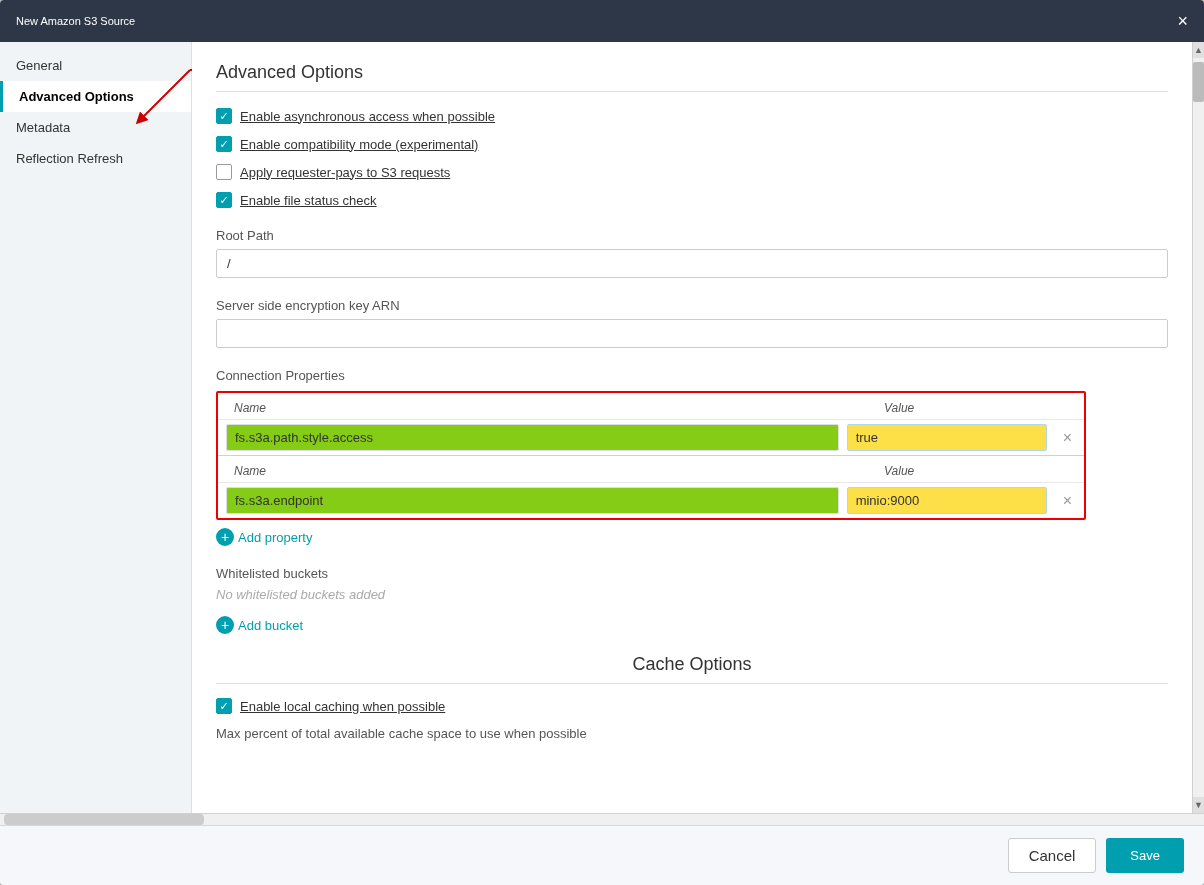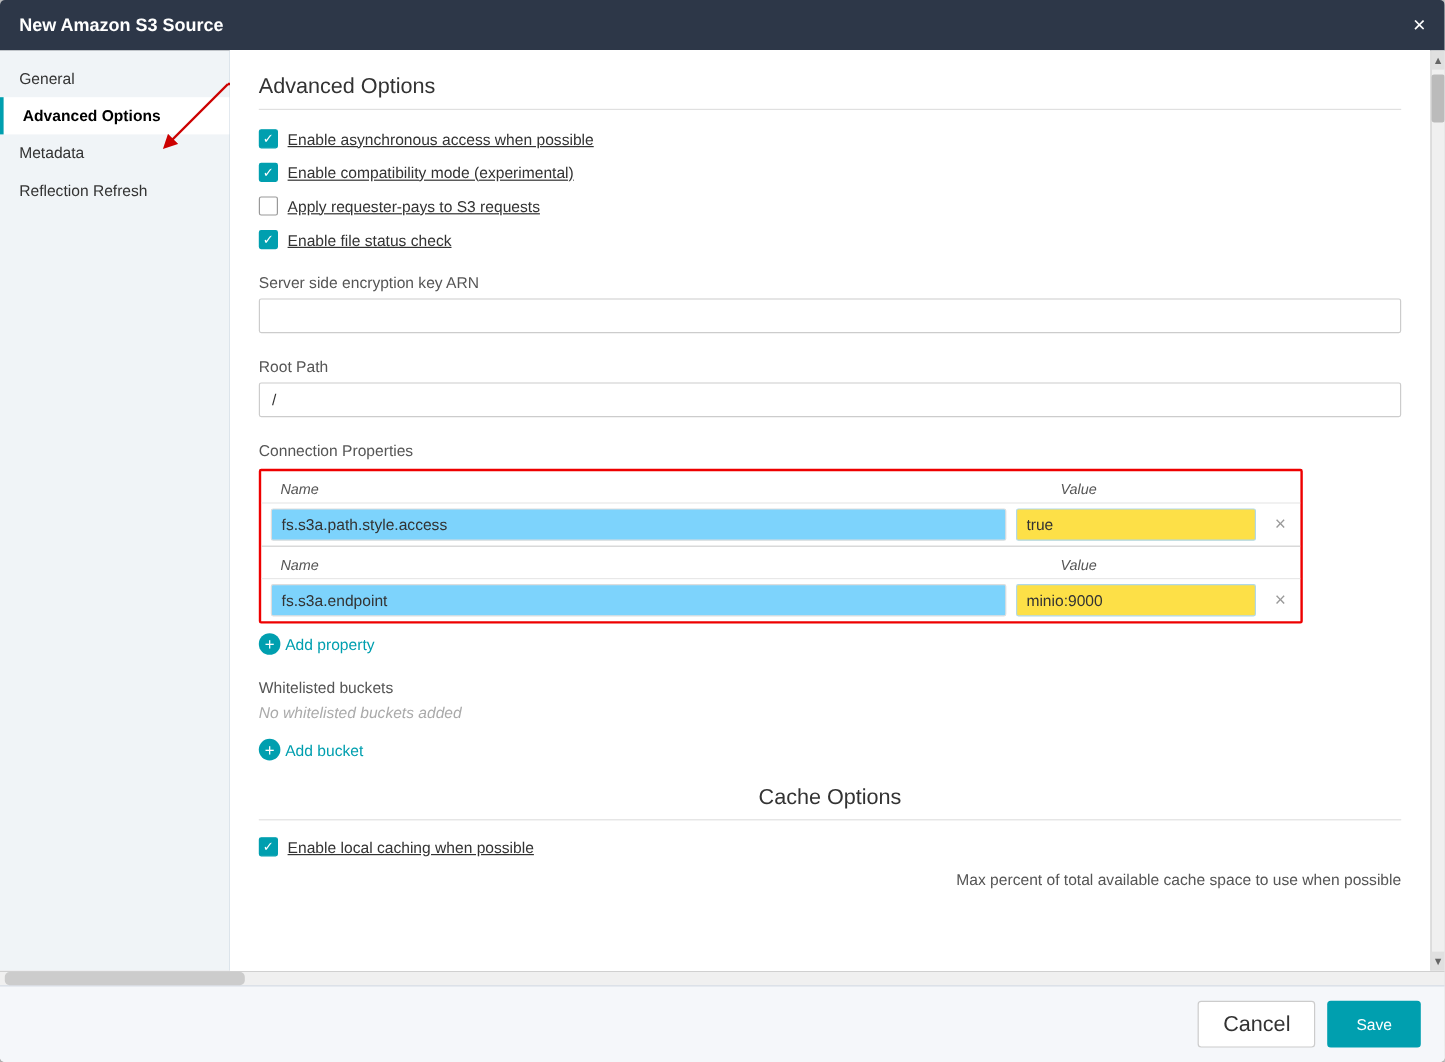--- a/index.html
+++ b/index.html
@@ -19,21 +19,21 @@
 
     .dialog-header {
       background: #2d3748;
       color: #fff;
       padding: 12px 16px;
       display: flex;
       align-items: center;
       justify-content: space-between;
       flex-shrink: 0;
     }
-    .dialog-title { font-size: 15px; font-weight: bold; }
+    .dialog-title { font-size: 11px; font-weight: normal; }
     .close-btn {
       background: none;
       border: none;
       color: #fff;
       font-size: 18px;
       cursor: pointer;
       line-height: 1;
     }
 
     .dialog-body {
@@ -148,21 +148,21 @@
     .prop-name-col { flex: 1; }
     .prop-value-col { width: 200px; }
     .prop-input {
       width: 100%;
       border: 1px solid #ddd;
       padding: 5px 8px;
       font-size: 13px;
       outline: none;
       border-radius: 2px;
       color: #333;
-      background: #7dd3fc;
+      background: #84cc16;
     }
     .prop-value-input {
       background: #fde047;
       border: 1px solid #b0d8e8;
     }
     .delete-btn {
       background: none;
       border: none;
       color: #999;
       font-size: 16px;
@@ -218,21 +218,21 @@
       justify-content: flex-end;
       gap: 10px;
       flex-shrink: 0;
     }
     .btn-cancel {
       padding: 8px 20px;
       border: 1px solid #ccc;
       background: #fff;
       cursor: pointer;
       border-radius: 3px;
-      font-size: 18px;
+      font-size: 15px;
       color: #333;
     }
     .btn-save {
       padding: 8px 24px;
       border: none;
       background: #009faf;
       color: #fff;
       cursor: pointer;
       border-radius: 3px;
       font-size: 13px;
@@ -361,27 +361,27 @@
         <div class="checkbox-row">
           <input type="checkbox" class="checkbox-plain" style="">
           <label class="checkbox-label">Apply requester-pays to S3 requests</label>
         </div>
         <div class="checkbox-row" style="margin-bottom:20px;">
           <input type="checkbox" class="checkbox-teal" checked="" style="">
           <label class="checkbox-label">Enable file status check</label>
         </div>
 
         <div class="field-group">
+          <div class="field-label">Root Path</div>
+          <input type="text" class="text-input" value="/" style="">
+        </div>
+
+        <div class="field-group">
           <div class="field-label">Server side encryption key ARN</div>
           <input type="text" class="text-input" value="" style="">
-        </div>
-
-        <div class="field-group">
-          <div class="field-label">Root Path</div>
-          <input type="text" class="text-input" value="/" style="">
         </div>
 
         <div class="connection-props-section">
           <div class="connection-props-label">Connection Properties</div>
           <div class="connection-props-table">
 
             <div class="prop-entry">
               <div class="prop-entry-headers">
                 <div class="prop-name-col prop-col-header">Name</div>
                 <div class="prop-value-col prop-col-header">Value</div>
@@ -428,21 +428,21 @@
             <span>Add bucket</span>
           </button>
         </div>
 
         <div class="cache-section">
           <div class="cache-title">Cache Options</div>
           <div class="checkbox-row">
             <input type="checkbox" class="checkbox-teal" checked="" style="">
             <label class="checkbox-label">Enable local caching when possible</label>
           </div>
-          <div class="field-label" style="margin-top:12px;text-align:right;">Max percent of total available cache space to use when possible</div>
+          <div class="field-label" style="margin-top:12px;">Max percent of total available cache space to use when possible</div>
         </div>
 
         <div style="height: 60px;"></div>
       </div>
 
       <div class="vertical-scrollbar">
         <button class="v-scroll-up">▲</button>
         <div class="v-scroll-thumb"></div>
         <button class="v-scroll-down" style="position:absolute;bottom:0;width:100%;">▼</button>
       </div>

